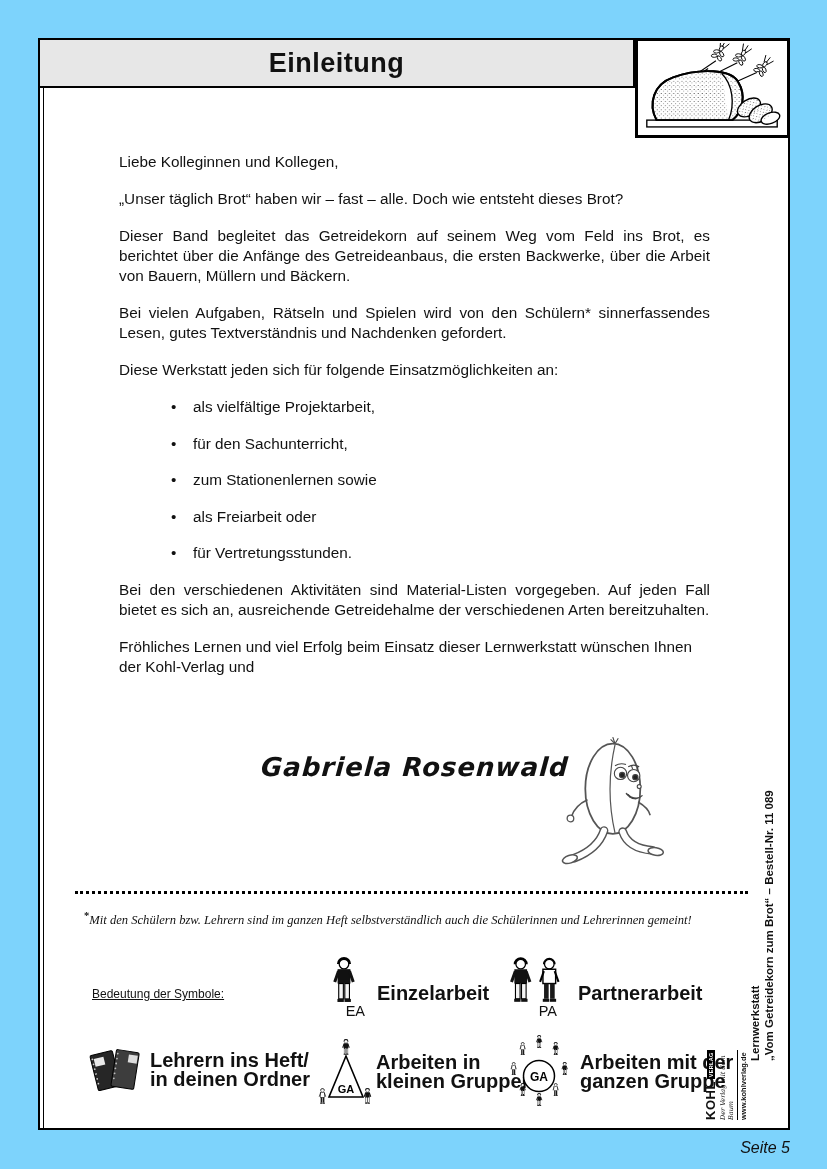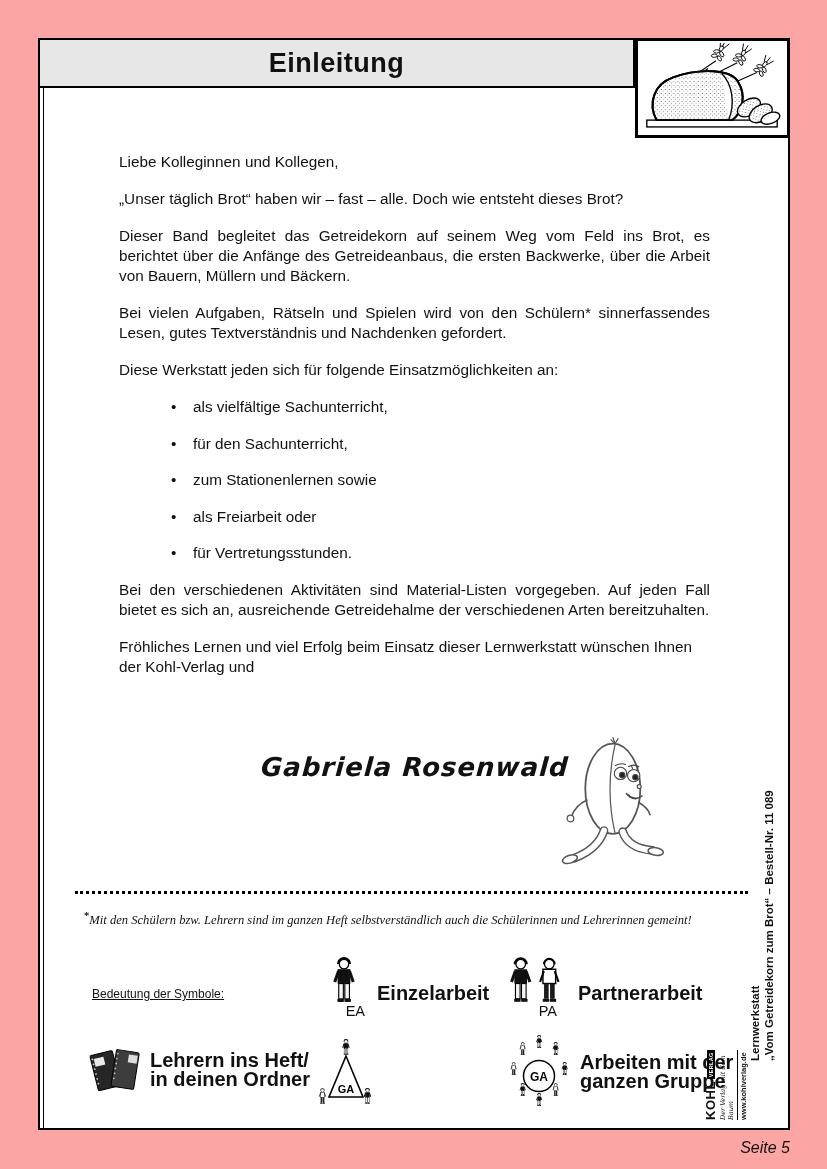--- a/index.html
+++ b/index.html
@@ -1,17 +1,17 @@
 <!DOCTYPE html>
 <html lang="de"><head>
 <meta charset="utf-8">
 <style>
   html,body{margin:0;padding:0;background:#fff;}
   body{width:827px;height:1169px;position:relative;font-family:"Liberation Sans",sans-serif;color:#111;}
-  .page{position:absolute;inset:0;background:#fca5a5;overflow:hidden;}
+  .page{position:absolute;inset:0;background:#7dd3fc;overflow:hidden;}
 
   
   .frame{position:absolute;left:38px;top:38px;width:752px;height:1092px;border:2px solid #000;
          box-sizing:border-box;background:#fff;
          box-shadow:inset 3px 0 0 #fff, inset 4px 0 0 #000;}
 
   
   .title-bar{position:absolute;left:38px;top:38px;width:597px;height:50px;border:2px solid #000;
              box-sizing:border-box;background:#e7e7e7;display:flex;align-items:center;justify-content:center;z-index:3;}
   .title-bar h1{margin:0;font-size:27px;font-weight:bold;letter-spacing:.5px;}
@@ -161,21 +161,21 @@
     </svg>
   </div>
 
   <div class="content">
     <p class="no-just">Liebe Kolleginnen und Kollegen,</p>
     <p class="no-just">„Unser täglich Brot“ haben wir – fast – alle. Doch wie entsteht dieses Brot?</p>
     <p>Dieser Band begleitet das Getreidekorn auf seinem Weg vom Feld ins Brot, es berichtet über die Anfänge des Getreideanbaus, die ersten Backwerke, über die Arbeit von Bauern, Müllern und Bäckern.</p>
     <p>Bei vielen Aufgaben, Rätseln und Spielen wird von den Schülern* sinnerfassendes Lesen, gutes Textverständnis und Nachdenken gefordert.</p>
     <p class="no-just">Diese Werkstatt jeden sich für folgende Einsatzmöglichkeiten an:</p>
     <ul class="blist">
-      <li><span class="dot">•</span><span>als vielfältige Sachunterricht,</span></li>
+      <li><span class="dot">•</span><span>als vielfältige Projektarbeit,</span></li>
       <li><span class="dot">•</span><span>für den Sachunterricht,</span></li>
       <li><span class="dot">•</span><span>zum Stationenlernen sowie</span></li>
       <li><span class="dot">•</span><span>als Freiarbeit oder</span></li>
       <li><span class="dot">•</span><span>für Vertretungsstunden.</span></li>
     </ul>
     <p>Bei den verschiedenen Aktivitäten sind Material-Listen vorgegeben. Auf jeden Fall bietet es sich an, ausreichende Getreidehalme der verschiedenen Arten bereitzuhalten.</p>
     <p class="no-just">Fröhliches Lernen und viel Erfolg beim Einsatz dieser Lernwerkstatt wünschen Ihnen der Kohl-Verlag und</p>
   </div>
 
   <div class="signature">Gabriela Rosenwald</div>
@@ -274,20 +274,24 @@
   </div>
 
   <div class="icon-abs" style="left:317px;top:1039px;">
     <svg width="58" height="68" viewBox="0 0 58 68">
       <use href="#fig-dark" transform="translate(24.5,0) scale(0.56)"></use>
       <polygon points="29,17 12,58 46,58" fill="#fff" stroke="#000" stroke-width="1.6"></polygon>
       <text x="29" y="54" font-size="11" font-weight="bold" text-anchor="middle">GA</text>
       <use href="#fig-light" transform="translate(1,49) scale(0.56)"></use>
       <use href="#fig-dark" transform="translate(46,49) scale(0.56)"></use>
     </svg>
+  </div>
+  <div class="sym-caption" style="left:376px;top:1053px;">
+    <div>Arbeiten in</div>
+    <div>kleinen Gruppen</div>
   </div>
 
   <div class="icon-abs" style="left:506px;top:1035px;">
     <svg width="66" height="76" viewBox="0 0 66 76">
       <circle cx="33" cy="41" r="15.5" fill="#fff" stroke="#000" stroke-width="1.5"></circle>
       <text x="33" y="46" font-size="12" font-weight="bold" text-anchor="middle">GA</text>
       <use href="#fig-dark" transform="translate(29.5,0) scale(0.46)"></use>
       <use href="#fig-light" transform="translate(13,7) scale(0.46)"></use>
       <use href="#fig-dark" transform="translate(46,7) scale(0.46)"></use>
       <use href="#fig-light" transform="translate(4,27) scale(0.46)"></use>

